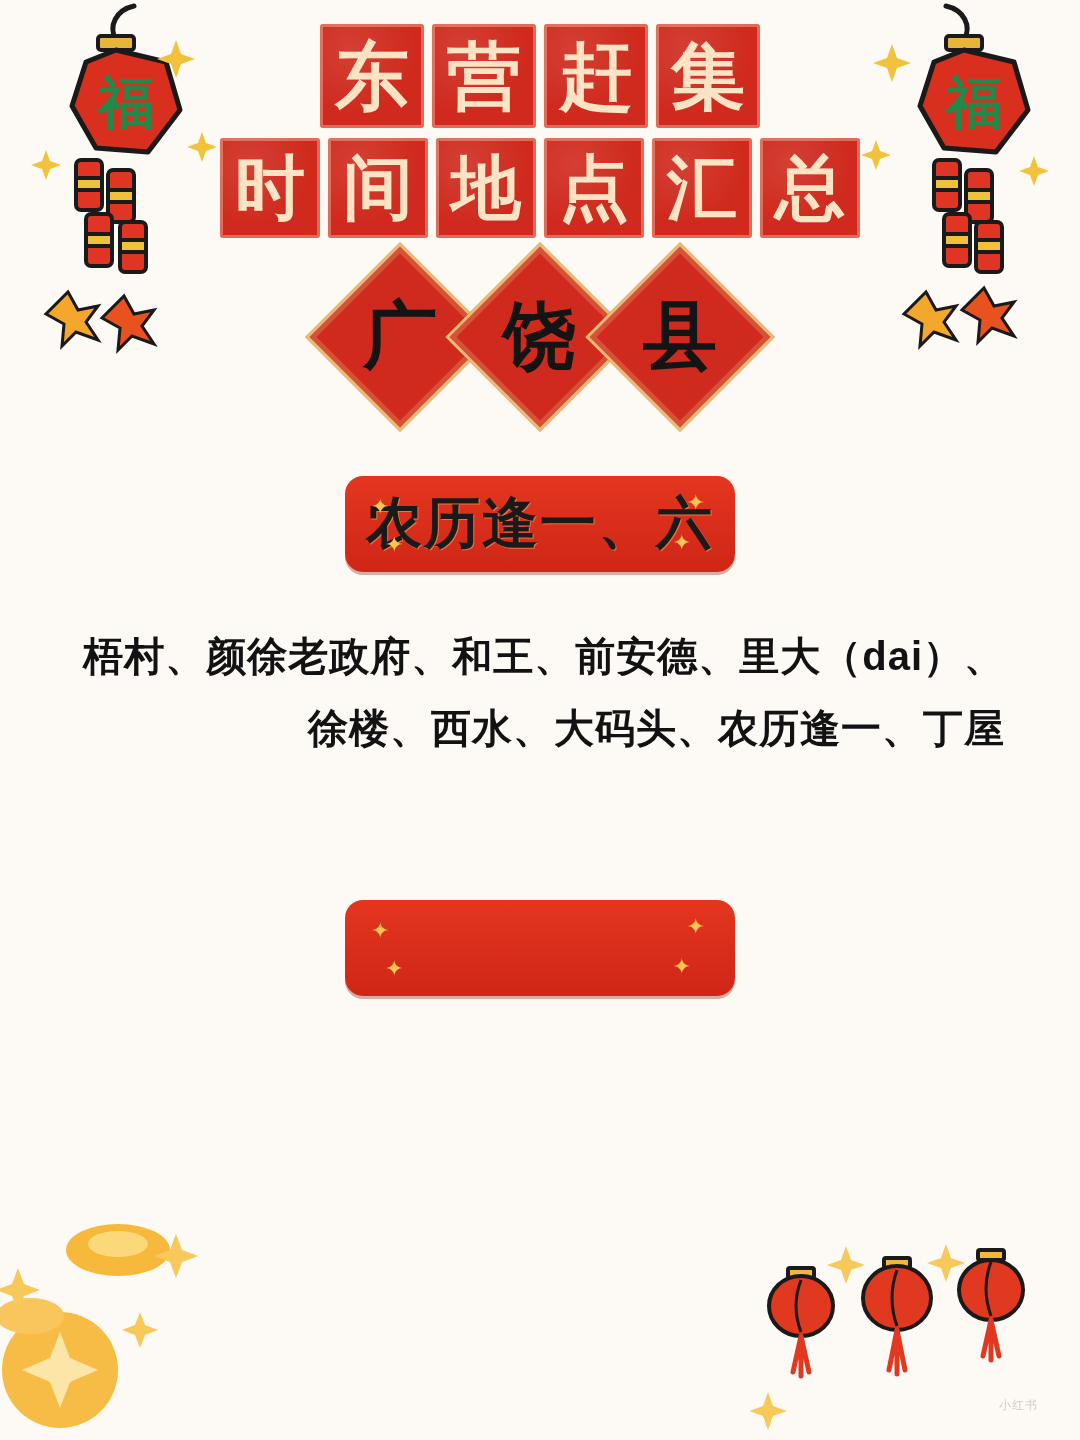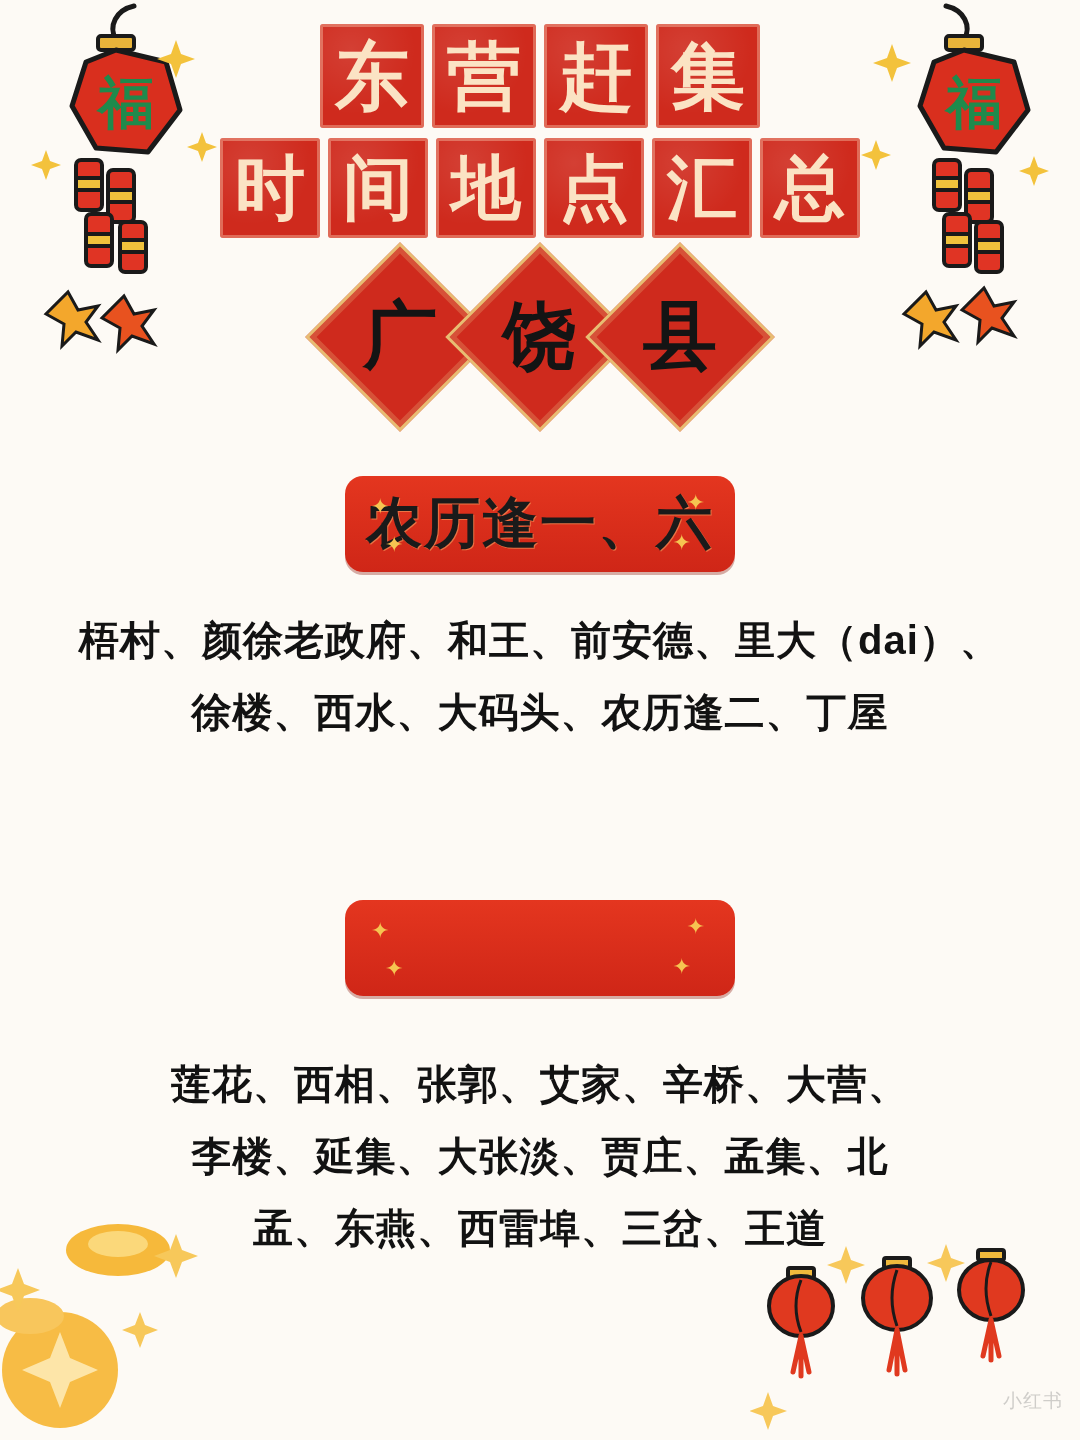--- a/index.html
+++ b/index.html
@@ -138,31 +138,31 @@
     transform: translateX(-50%);
     width: 930px;
     text-align: center;
     color: #121212;
     font-size: 40px;
     font-weight: bold;
     line-height: 72px;
     font-family: "Liberation Sans", "DejaVu Sans", sans-serif;
     letter-spacing: 1px;
   }
-  .villages-1 { top: 604px; }
+  .villages-1 { top: 620px; text-align: right; }
   .villages-2 { top: 1048px; }
   .vline { display: block; white-space: nowrap; }
 
   
   .watermark {
     position: absolute;
-    right: 17px;
+    right: 42px;
     bottom: 26px;
     color: rgba(120, 120, 120, 0.35);
-    font-size: 19px;
+    font-size: 12px;
     letter-spacing: 1px;
   }
 </style>
 </head>
 <body>
 
 <div class="poster">
 
   <div class="deco deco-tl">
     <svg viewBox="0 0 230 360" width="230" height="360" xmlns="http://www.w3.org/2000/svg">
@@ -256,35 +256,30 @@
   <div class="banner banner-1">
     <span class="spark" style="left:26px; top:18px;">✦</span>
     <span class="spark" style="right:30px; top:14px;">✦</span>
     <span class="spark" style="left:40px; bottom:14px;">✦</span>
     <span class="spark" style="right:44px; bottom:16px;">✦</span>
     <span class="btext">农历逢一、六</span>
   </div>
 
   <div class="villages villages-1">
     <span class="vline">梧村、颜徐老政府、和王、前安德、里大（dai）、</span>
-    <span class="vline">徐楼、西水、大码头、农历逢二、丁屋</span>
+    <span class="vline">徐楼、西水、大码头、农历逢一、丁屋</span>
   </div>
 
   <div class="banner banner-2">
     <span class="spark" style="left:26px; top:18px;">✦</span>
     <span class="spark" style="right:30px; top:14px;">✦</span>
     <span class="spark" style="left:40px; bottom:14px;">✦</span>
     <span class="spark" style="right:44px; bottom:16px;">✦</span>
   </div>
 
-  <div class="villages villages-2">
-    <span class="vline">莲花、西相、张郭、艾家、辛桥、大营、</span>
-    <span class="vline">李楼、延集、大张淡、贾庄、孟集、北</span>
-    <span class="vline">孟、东燕、西雷埠、三岔、王道</span>
-  </div>
 
   <div class="deco deco-bl">
     <svg viewBox="0 0 300 220" width="300" height="220" xmlns="http://www.w3.org/2000/svg">
       <g>
         <ellipse cx="118" cy="30" rx="52" ry="26" fill="#f6b93b"></ellipse>
         <ellipse cx="118" cy="24" rx="30" ry="13" fill="#fbd87a"></ellipse>
         <ellipse cx="60" cy="150" rx="58" ry="58" fill="#f7bc45"></ellipse>
         <path d="M60 112 l10 26 28 12 -28 12 -10 26 -10 -26 -28 -12 28 -12 z" fill="#fde5a8"></path>
         <ellipse cx="30" cy="96" rx="34" ry="18" fill="#f8c65c"></ellipse>
       </g>

